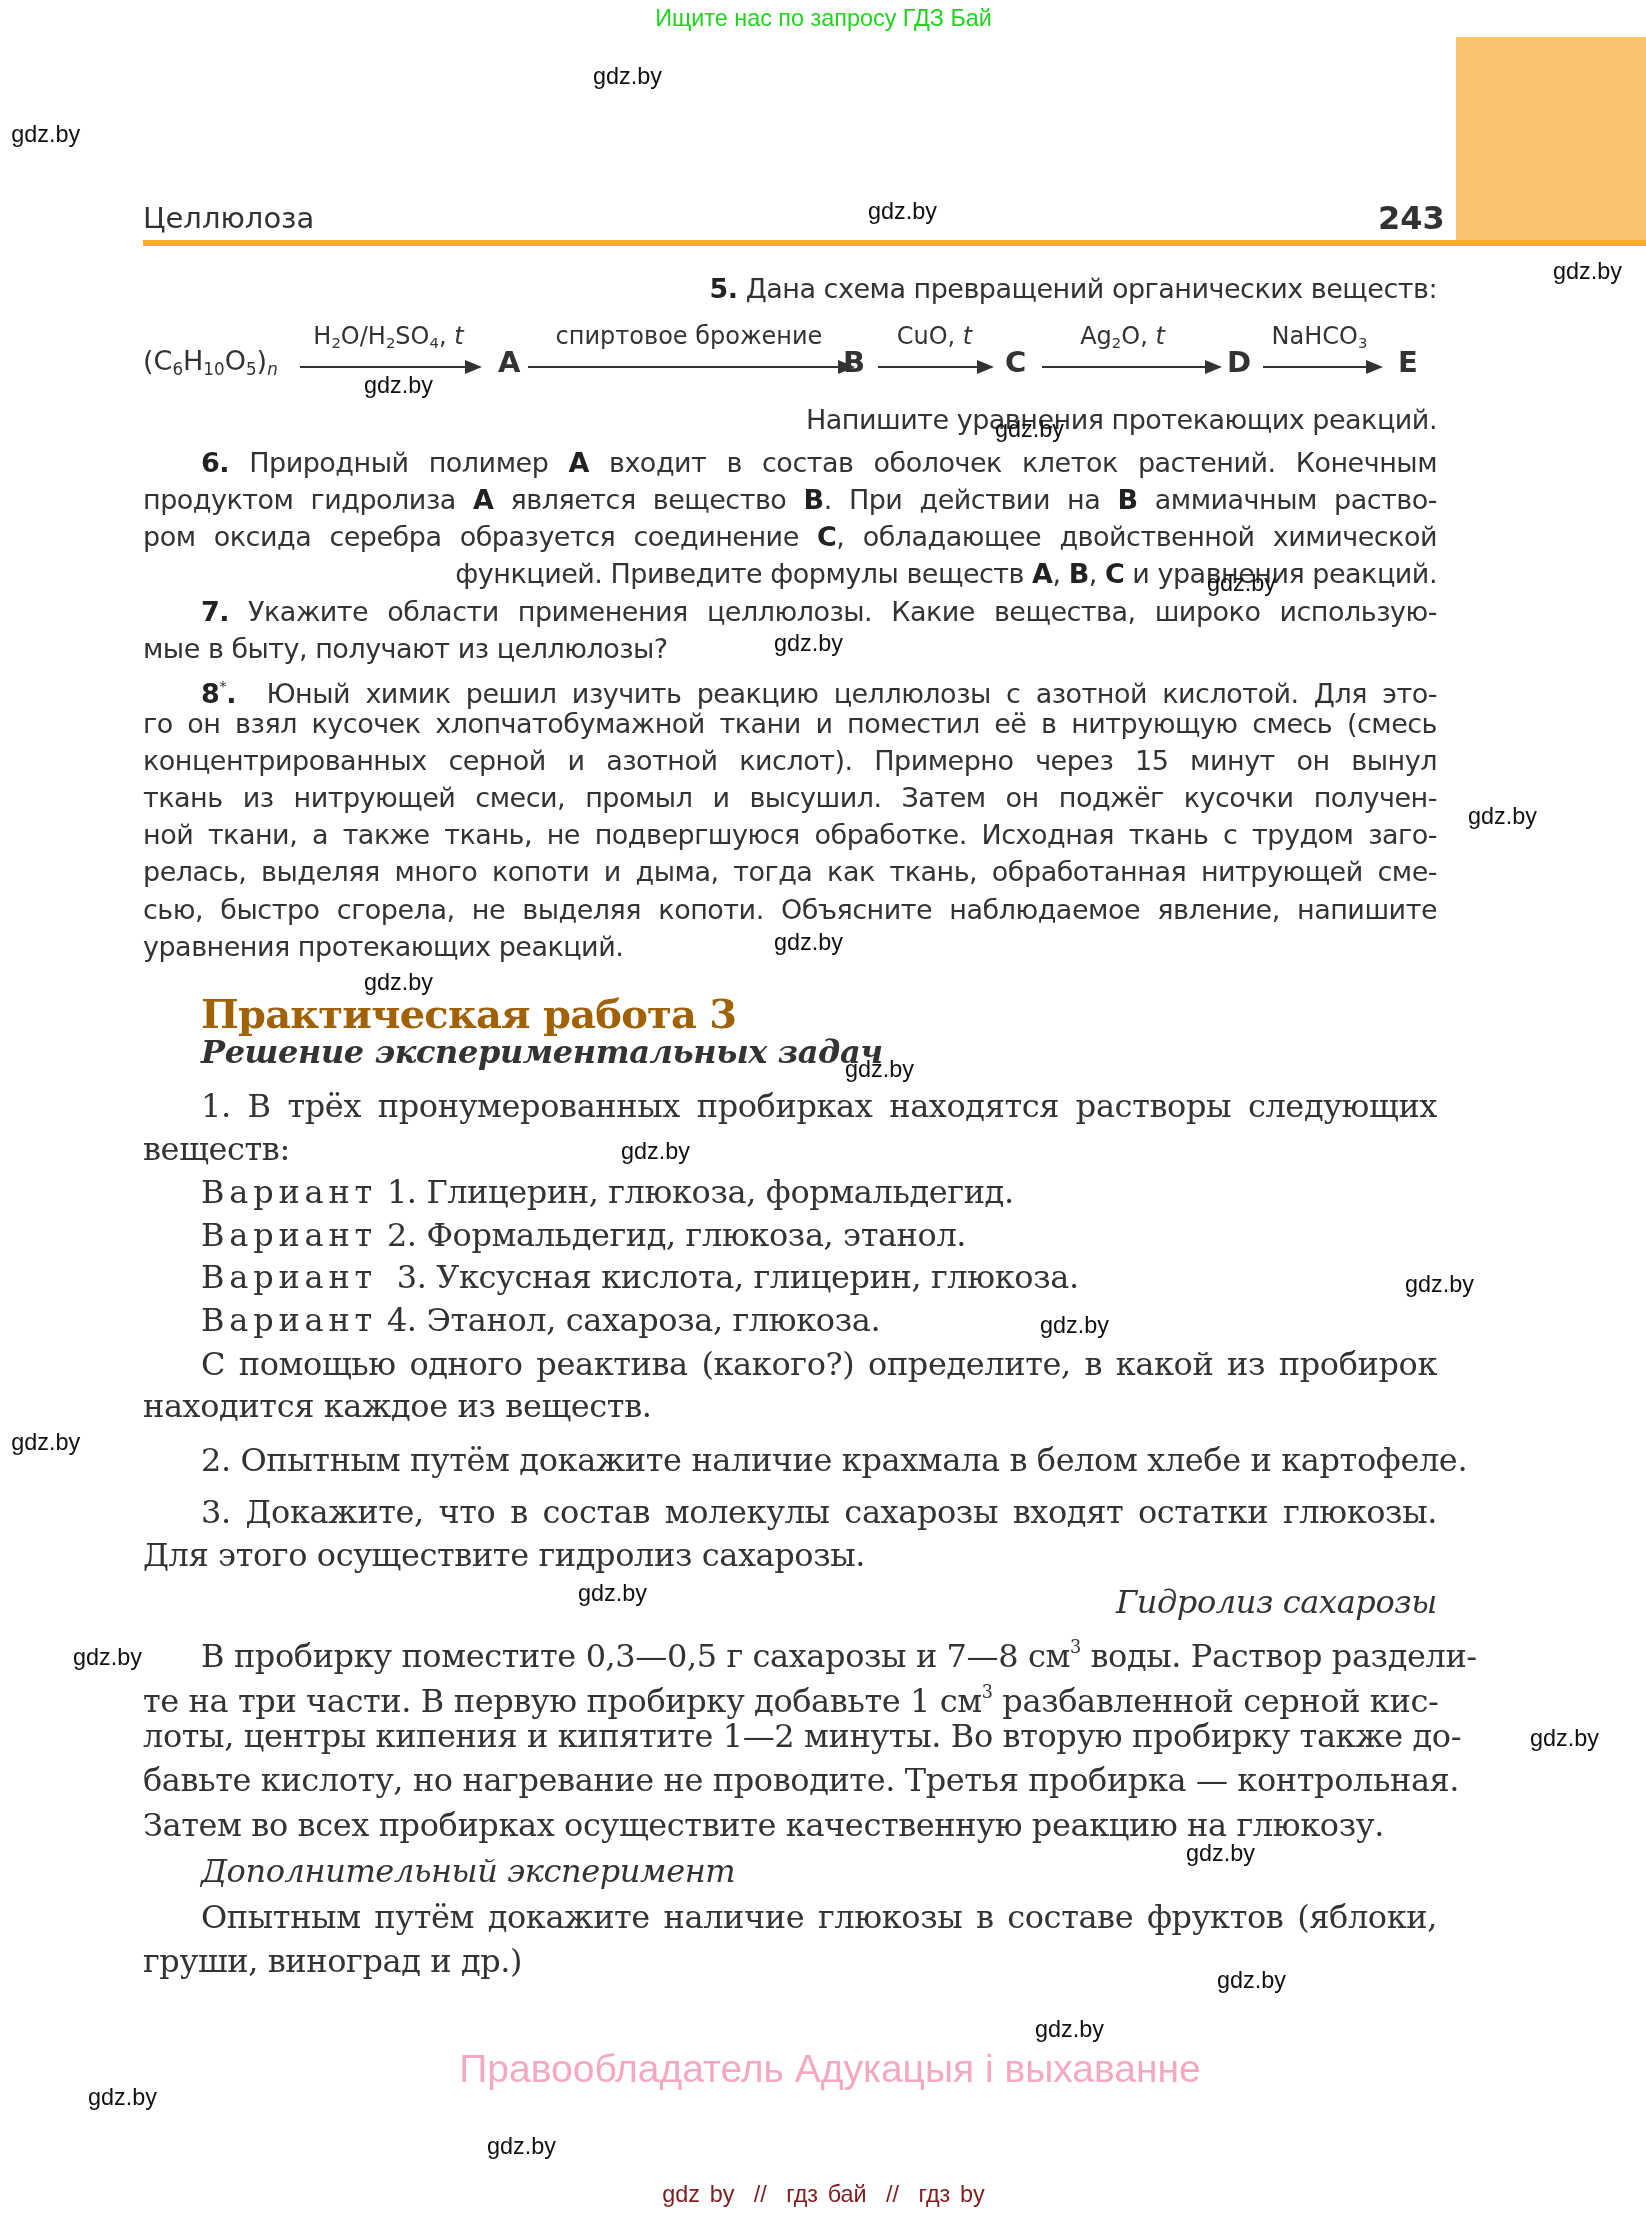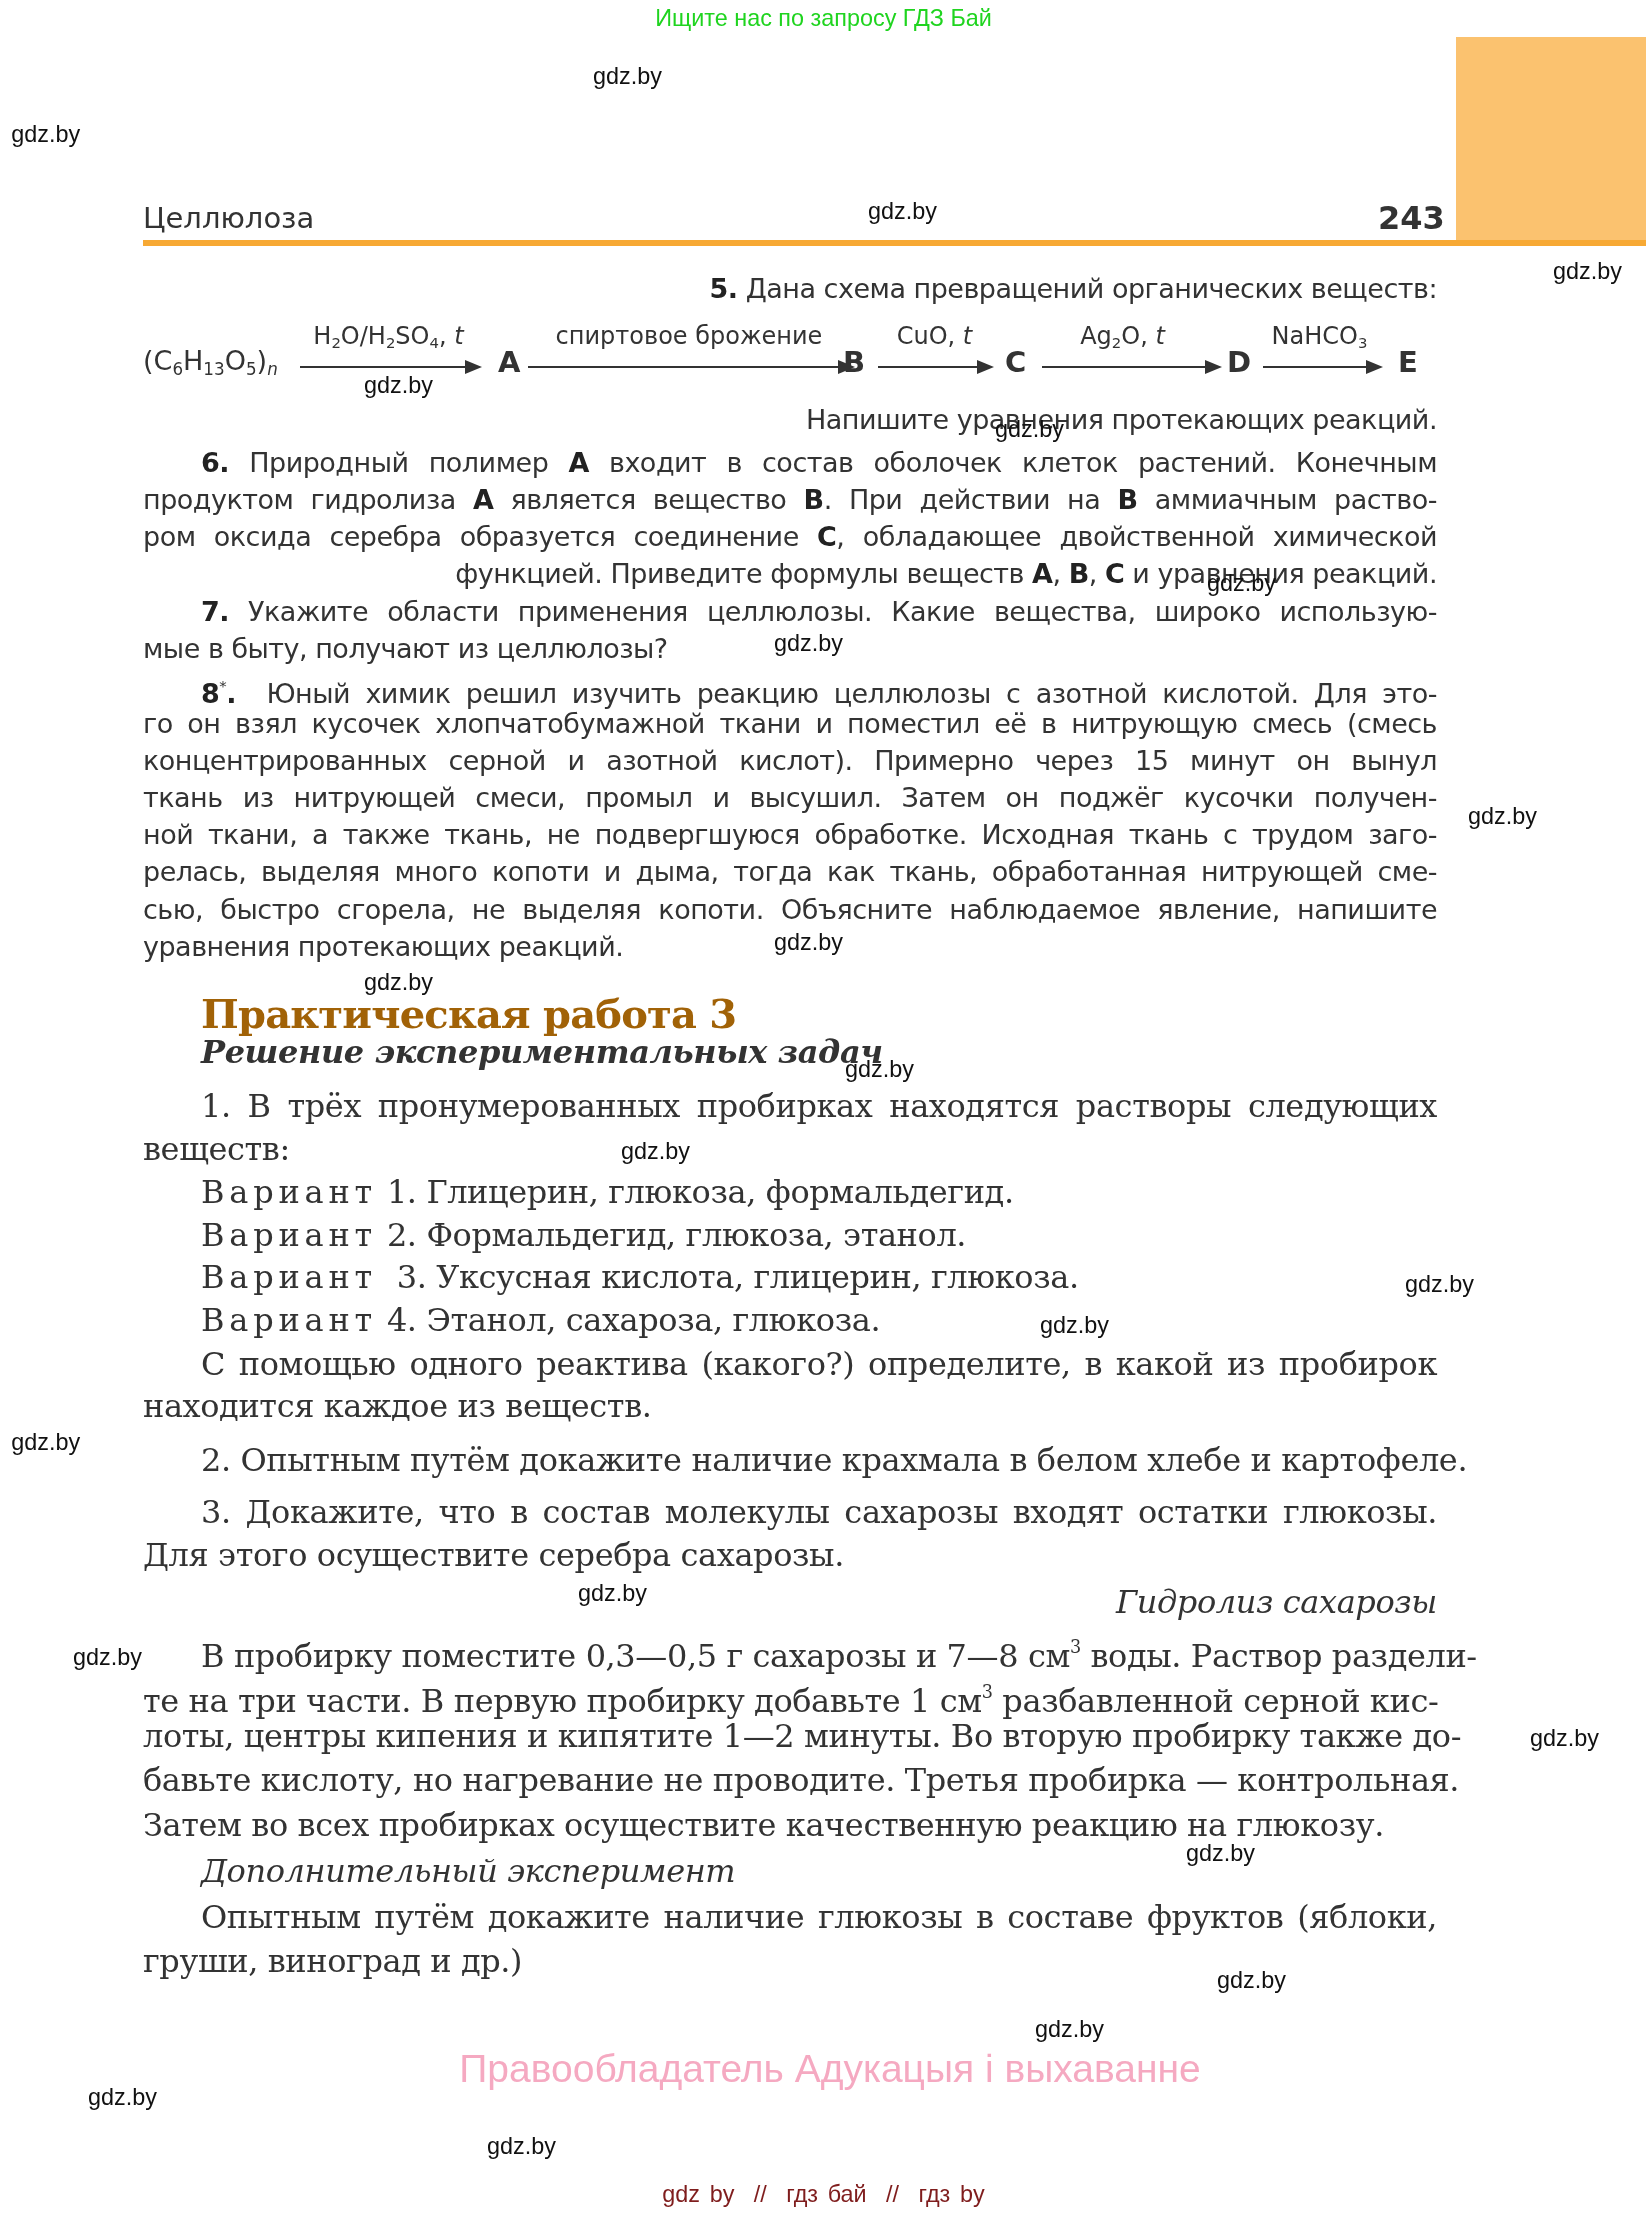--- a/index.html
+++ b/index.html
@@ -53,21 +53,21 @@
 <div class="header-rule"></div>
 <div class="running-title">Целлюлоза</div>
 <div class="page-number">243</div>
 
 <div class="sans sline indent" style="top:270px;">
   <b>5.</b>
   <span>Дана схема превращений органических веществ:</span>
 </div>
 
 <div class="scheme">
-  <span class="item" style="left:0;"><span>(C</span><sub>6</sub><span>H</span><sub>13</sub><span>O</span><sub>5</sub><span>)</span><sub class="ital">n</sub></span>
+  <span class="item" style="left:0;"><span>(C</span><sub>6</sub><span>H</span><sub>10</sub><span>O</span><sub>5</sub><span>)</span><sub class="ital">n</sub></span>
 
   <div class="cond" style="left:157px; width:177px;">H<sub>2</sub>O/H<sub>2</sub>SO<sub>4</sub>, <span class="ital">t</span></div>
   <div class="arrow" style="left:157px; width:179px;"></div>
   <span class="item letter" style="left:355px;">A</span>
 
   <div class="cond" style="left:385px; width:322px;">спиртовое брожение</div>
   <div class="arrow" style="left:385px; width:324px;"></div>
 
   <span class="item letter" style="left:700px;">B</span>
 
@@ -125,21 +125,21 @@
 <div class="serif rline rind" style="top:1214px;"><span class="spaced">Вариант</span><span> 2. Формальдегид, глюкоза, этанол.</span></div>
 <div class="serif rline rind" style="top:1256px;"><span class="spaced">Вариант</span><span style="white-space:pre">  3. Уксусная кислота, глицерин, глюкоза.</span></div>
 <div class="serif rline rind" style="top:1299px;"><span class="spaced">Вариант</span><span> 4. Этанол, сахароза, глюкоза.</span></div>
 
 <div class="serif rline rind justify" style="top:1343px;">С помощью одного реактива (какого?) определите, в какой из пробирок</div>
 <div class="serif rline" style="top:1385px;">находится каждое из веществ.</div>
 
 <div class="serif rline rind" style="top:1439px;">2. Опытным путём докажите наличие крахмала в белом хлебе и картофеле.</div>
 
 <div class="serif rline rind justify" style="top:1491px;">3. Докажите, что в состав молекулы сахарозы входят остатки глюкозы.</div>
-<div class="serif rline" style="top:1534px;">Для этого осуществите серебра сахарозы.</div>
+<div class="serif rline" style="top:1534px;">Для этого осуществите гидролиз сахарозы.</div>
 
 <div class="serif rline rind ital" style="top:1581px;text-align:right;">Гидролиз сахарозы</div>
 
 <div class="serif rline rind justify" style="top:1626px;"><span>В пробирку поместите 0,3—0,5 г сахарозы и 7—8 см</span><sup>3</sup><span> воды. Раствор раздели-</span></div>
 <div class="serif rline justify" style="top:1671px;"><span>те на три части. В первую пробирку добавьте 1 см</span><sup>3</sup><span> разбавленной серной кис-</span></div>
 <div class="serif rline justify" style="top:1715px;">лоты, центры кипения и кипятите 1—2 минуты. Во вторую пробирку также до-</div>
 <div class="serif rline justify" style="top:1759px;">бавьте кислоту, но нагревание не проводите. Третья пробирка — контрольная.</div>
 <div class="serif rline" style="top:1804px;">Затем во всех пробирках осуществите качественную реакцию на глюкозу.</div>
 
 <div class="serif rline rind ital" style="top:1850px;">Дополнительный эксперимент</div>

